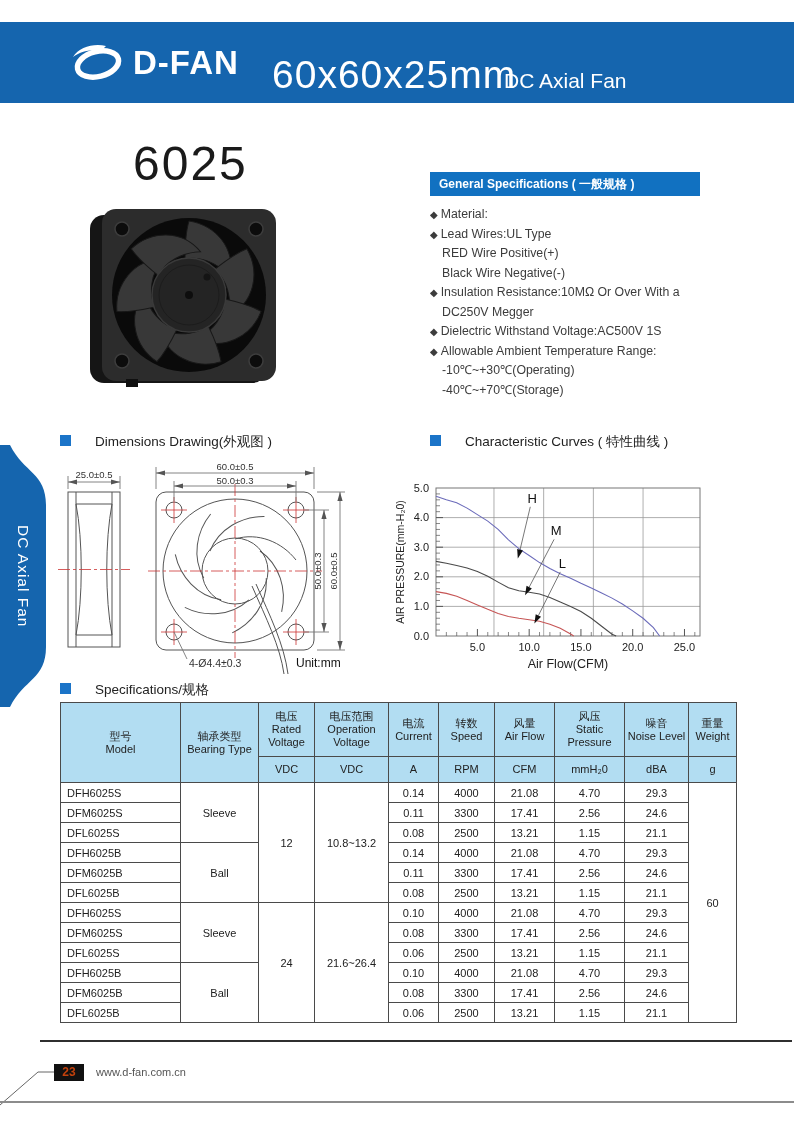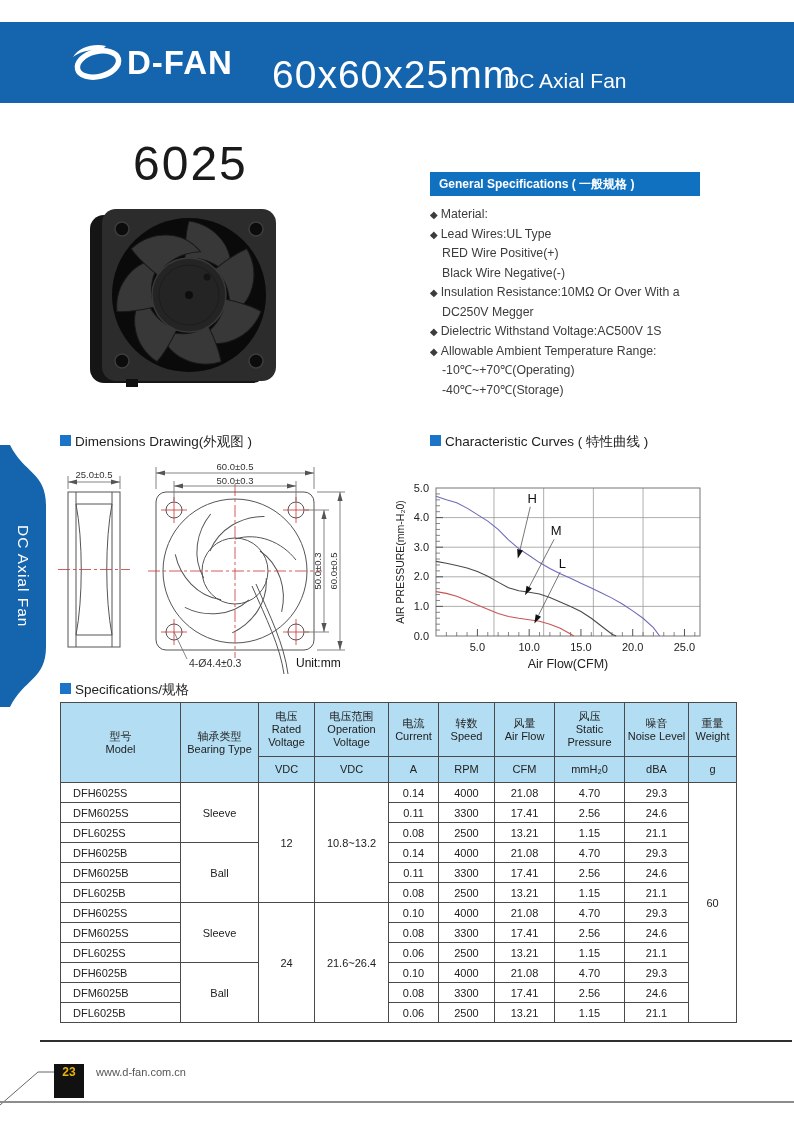--- a/index.html
+++ b/index.html
@@ -2,21 +2,21 @@
 <html><head>
 <meta charset="utf-8">
 <style>
   html,body{margin:0;padding:0;background:#e8e8e8;}
   *{box-sizing:border-box;}
   #page{position:relative;width:794px;height:1123px;background:#ffffff;margin:0 auto;
         font-family:"Liberation Sans",sans-serif;overflow:hidden;}
 
   
   .banner{position:absolute;left:0;top:22px;width:794px;height:81px;background:#1565ae;}
-  .logo{position:absolute;left:70px;top:20px;display:flex;align-items:center;gap:1px;}
+  .logo{position:absolute;left:70px;top:20px;display:flex;align-items:center;gap:7px;}
   .brand{font-size:33px;font-weight:bold;color:#fff;letter-spacing:1px;}
   .size-text{position:absolute;left:272px;top:31px;font-size:39px;color:#fff;letter-spacing:1px;}
   .subtitle{position:absolute;left:504px;top:47px;font-size:21px;color:#fff;}
 
   
   .ribbon{position:absolute;left:0;top:445px;width:46px;height:262px;}
   .ribbon-label{position:absolute;left:0;top:445px;width:46px;height:262px;display:flex;
                 align-items:center;justify-content:center;writing-mode:vertical-rl;
                 color:#fff;font-size:15.5px;letter-spacing:1px;}
 
@@ -27,47 +27,47 @@
   
   .gs{position:absolute;left:430px;top:172px;width:330px;}
   .gs-titlebar{width:270px;height:24px;background:#1171c1;color:#fff;font-size:12px;
                font-weight:bold;line-height:24px;padding-left:9px;}
   .gs-list{margin-top:9px;font-size:12.3px;color:#3c3c3c;}
   .spec-line{display:flex;align-items:flex-start;line-height:19.5px;}
   .spec-line .diamond{font-size:10px;margin-right:3px;line-height:19.5px;}
   .spec-line.indent{padding-left:12px;}
 
   
-  .sec-title{position:absolute;display:flex;align-items:flex-start;gap:4px;
+  .sec-title{position:absolute;display:flex;align-items:flex-start;gap:24px;
              font-size:13.5px;color:#222;}
   .sec-sq{width:11px;height:11px;background:#1b74c8;margin-top:2px;flex:0 0 auto;}
   #sec-dims{left:60px;top:433px;}
   #sec-curves{left:430px;top:433px;}
   #sec-specs{left:60px;top:681px;}
 
   
   .drawing{position:absolute;left:56px;top:460px;}
   .chart{position:absolute;left:392px;top:452px;}
 
   
   #spec-table{position:absolute;left:60px;top:702px;width:676px;border-collapse:collapse;
               font-size:11px;color:#222;table-layout:fixed;}
   #spec-table th,#spec-table td{border:1px solid #4a4a4a;text-align:center;padding:1px 2px;}
   #spec-table thead th{background:#b2ddf2;font-weight:normal;line-height:13px;}
   #spec-table thead tr:first-child th{height:54px;}
   #spec-table thead tr:last-child th{height:26px;text-align:center;}
   #spec-table tbody td{height:20px;background:#fff;}
-  #spec-table td.model{text-align:left;padding-left:12px;}
+  #spec-table td.model{text-align:left;padding-left:6px;}
 
   
   .notes-rule{position:absolute;left:40px;top:1040px;width:752px;border-top:2px solid #2f2f2f;}
   .notes{position:absolute;left:42px;top:1046px;width:744px;font-size:10.5px;color:#4a4a4a;}
   .foot-decor{position:absolute;left:0;top:1062px;}
-  .page-box{position:absolute;left:54px;top:1064px;width:30px;height:34px;background:#111;
-            color:#eab308;font-size:12px;font-weight:bold;text-align:center;line-height:17px;}
+  .page-box{position:absolute;left:54px;top:1064px;width:30px;height:17px;background:#111;
+            color:#c2410c;font-size:12px;font-weight:bold;text-align:center;line-height:17px;}
   .website{position:absolute;left:96px;top:1066px;font-size:11px;color:#555;}
   .bottom-rule{position:absolute;left:0;top:1101px;width:794px;border-top:2px solid #8c8c8c;}
 
   text{font-family:"Liberation Sans",sans-serif;}
 </style>
 </head>
 <body>
 
 <div id="page">
 
@@ -141,21 +141,21 @@
         </div>
         <div class="spec-line">
           <span class="diamond">◆</span>
           <span>Dielectric Withstand Voltage:AC500V 1S</span>
         </div>
         <div class="spec-line">
           <span class="diamond">◆</span>
           <span>Allowable Ambient Temperature Range:</span>
         </div>
         <div class="spec-line indent">
-          <span>-10℃~+70℃(Operating)</span>
+          <span>-10℃~+30℃(Operating)</span>
         </div>
         <div class="spec-line indent">
           <span>-40℃~+70℃(Storage)</span>
         </div>
       </div>
   </div>
 
   <div class="sec-title" id="sec-dims">
     <div class="sec-sq"></div>
     <span>Dimensions Drawing(外观图 )</span>

